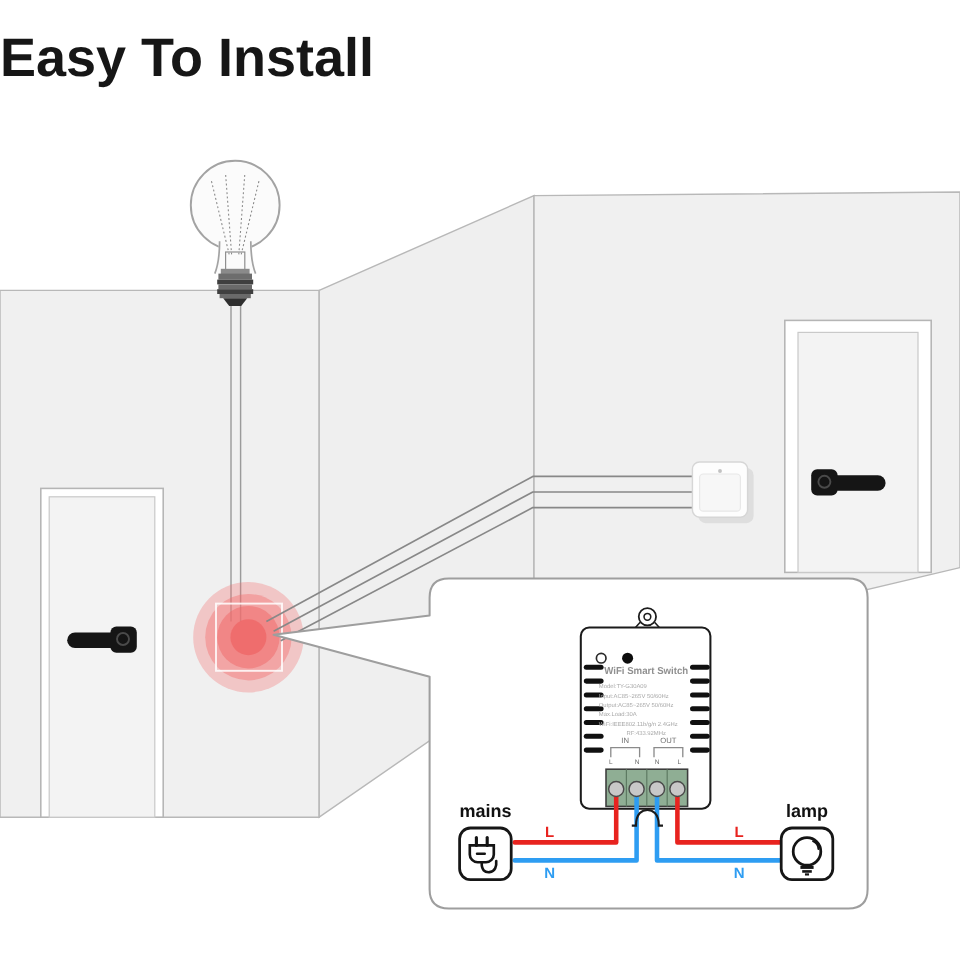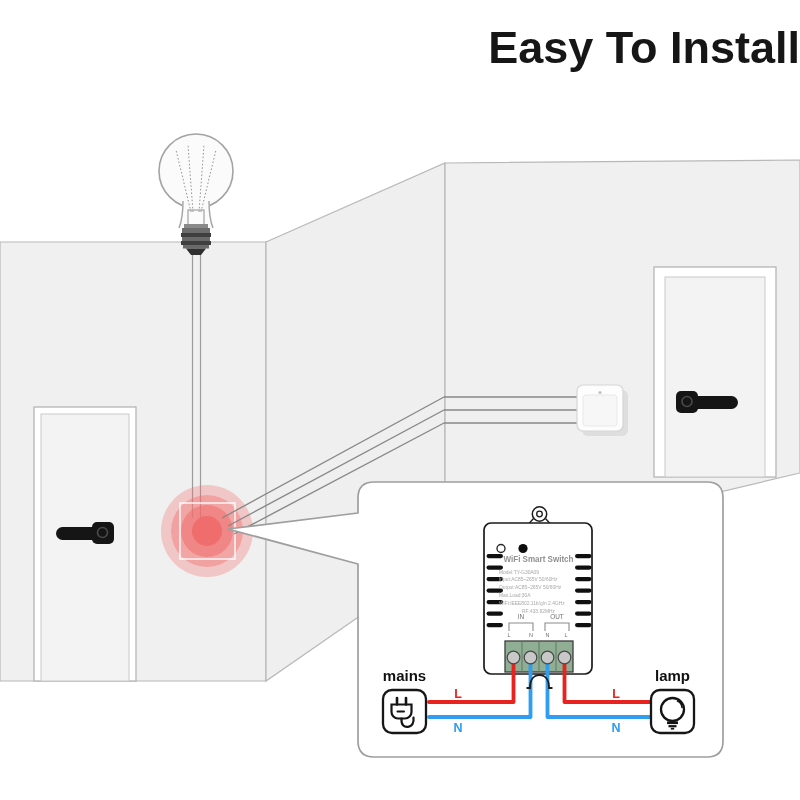--- a/index.html
+++ b/index.html
@@ -1,19 +1,19 @@
 <!DOCTYPE html>
 <html><head>
 <meta charset="utf-8">
 <style>
   html,body{margin:0;padding:0;background:#ffffff;}
   body{width:800px;height:800px;position:relative;overflow:hidden;
        font-family:"Liberation Sans",sans-serif;}
   h1.title{position:absolute;top:22px;left:0;width:800px;margin:0;
-       text-align:right;font-size:45px;font-weight:bold;color:#161616;
+       text-align:left;font-size:45px;font-weight:bold;color:#161616;
        letter-spacing:0px;}
   svg{position:absolute;top:0;left:0;}
   svg text{font-family:"Liberation Sans",sans-serif;}
 </style>
 </head>
 <body>
 
 <h1 class="title">Easy To Install</h1>
 
 <svg width="800" height="800" viewBox="0 0 800 800">

